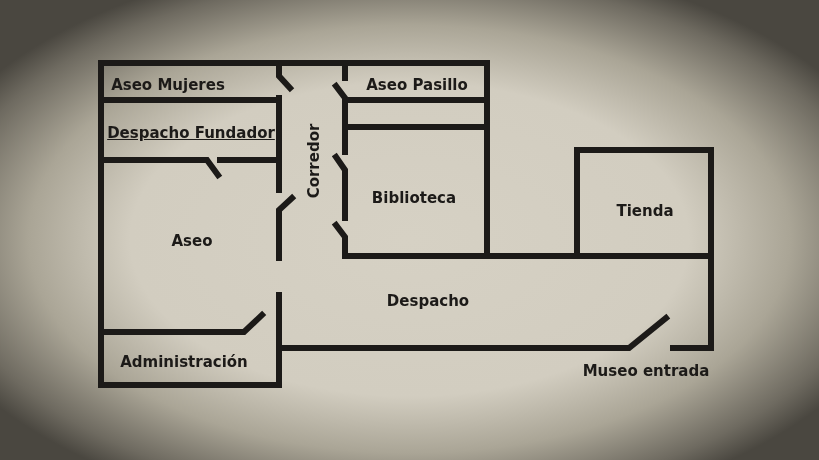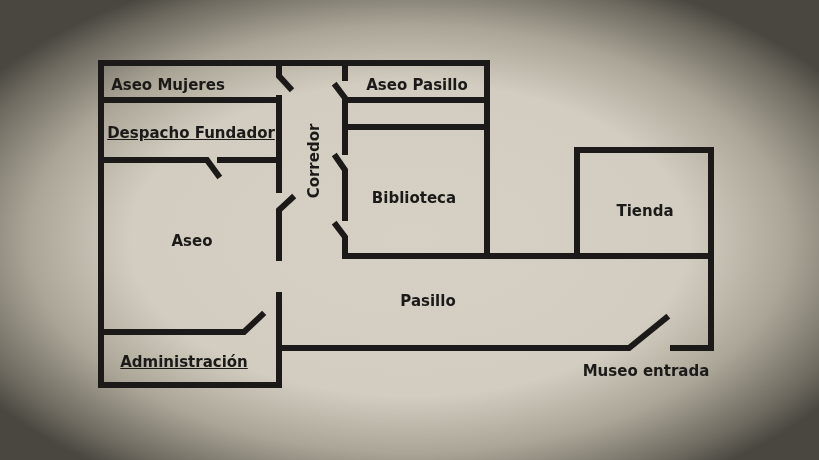--- a/index.html
+++ b/index.html
@@ -62,16 +62,16 @@
     <line x1="673" y1="348" x2="711" y2="348"></line>
   </svg>
 
   <div class="lbl" style="left:168px;top:85px;">Aseo Mujeres</div>
   <div class="lbl" style="left:417px;top:85px;">Aseo Pasillo</div>
   <div class="lbl" style="left:191px;top:133px;text-decoration:underline;">Despacho Fundador</div>
   <div class="lbl vert" style="left:314px;top:161px;">Corredor</div>
   <div class="lbl" style="left:414px;top:190px;margin-top:8px;">Biblioteca</div>
   <div class="lbl" style="left:645px;top:211px;text-align:right;">Tienda</div>
   <div class="lbl" style="left:192px;top:241px;">Aseo</div>
-  <div class="lbl" style="left:428px;top:301px;">Pasillo</div>
-  <div class="lbl" style="left:184px;top:362px;text-decoration:underline;">Administración</div>
+  <div class="lbl" style="left:428px;top:301px;">Despacho</div>
+  <div class="lbl" style="left:184px;top:362px;">Administración</div>
   <div class="lbl" style="left:646px;top:371px;">Museo entrada</div>
 </div>
 
 </body></html>

